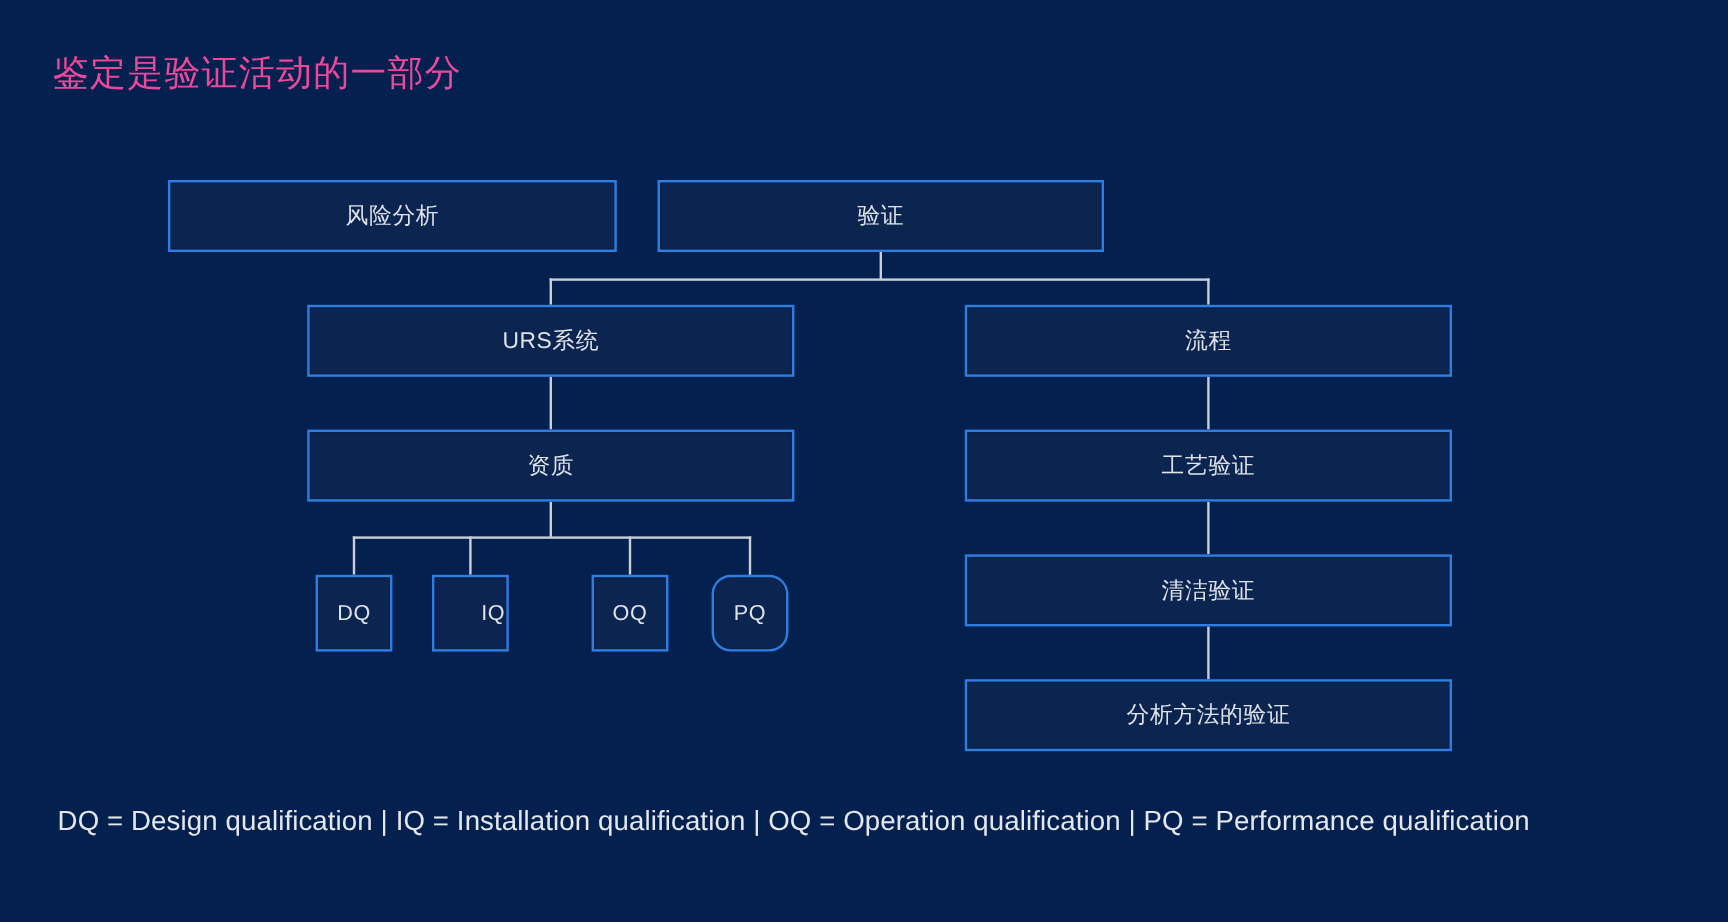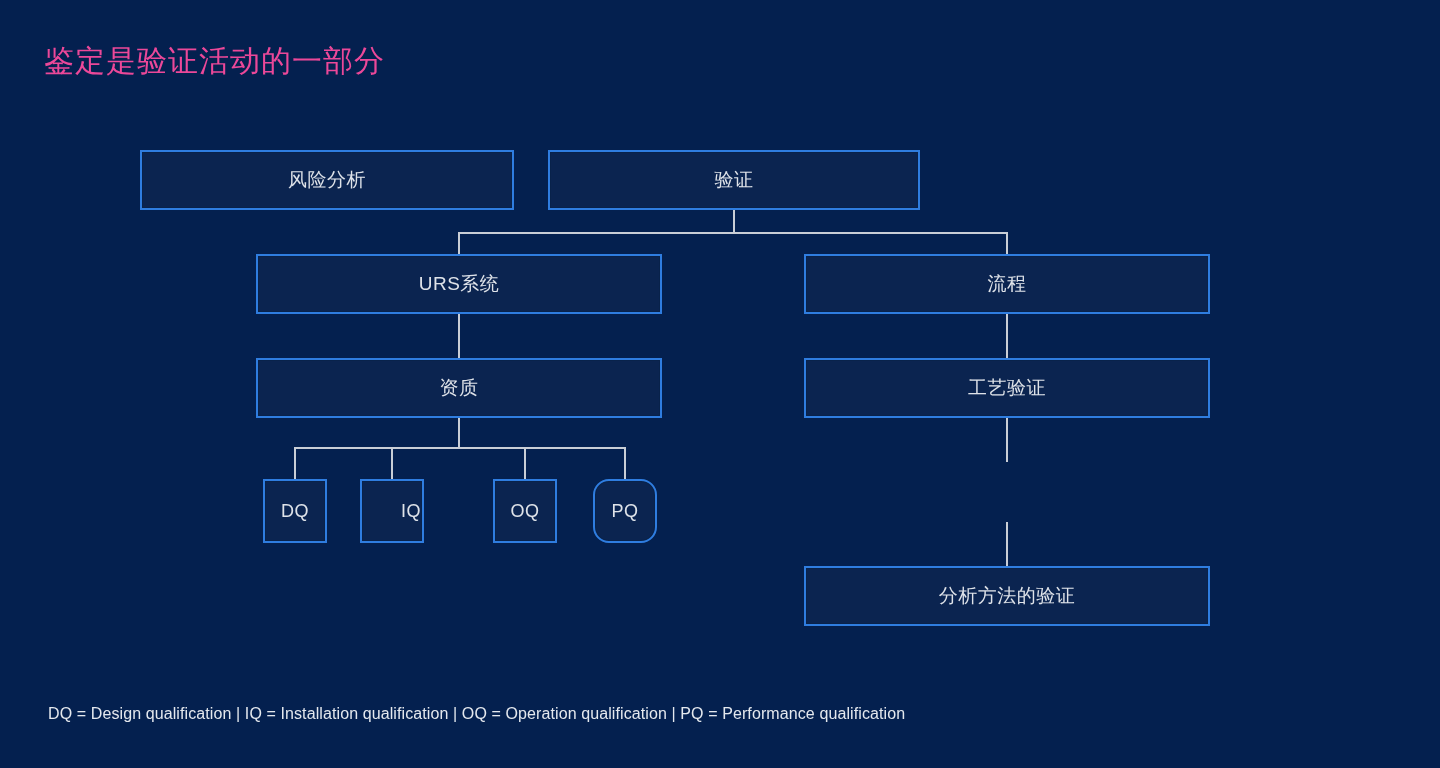--- a/index.html
+++ b/index.html
@@ -25,22 +25,22 @@
     font-size: 30px;
     letter-spacing: 1px;
     color: #ec4899;
     white-space: nowrap;
   }
 
   
   .legend {
     position: absolute;
     left: 48px;
-    top: 705px;
-    font-size: 16px;
+    top: 671px;
+    font-size: 23px;
     color: #e4e8ee;
     white-space: nowrap;
     letter-spacing: 0.1px;
   }
 
   
   .diagram {
     position: absolute;
     left: 0;
     top: 0;
@@ -124,20 +124,23 @@
     </div>
 
     <div class="node" style="left:256px; top:358px; width:406px; height:60px;text-align:center;">
       <span>资质</span>
     </div>
 
     <div class="node" style="left:804px; top:358px; width:406px; height:60px;">
       <span>工艺验证</span>
     </div>
 
+    <div class="node" style="left:804px; top:462px; width:406px; height:60px;">
+      <span>清洁验证</span>
+    </div>
 
     <div class="node" style="left:804px; top:566px; width:406px; height:60px;">
       <span>分析方法的验证</span>
     </div>
 
     <div class="node small" style="left:263px; top:479px; width:64px; height:64px;align-items:center;">
       <span>DQ</span>
     </div>
 
     <div class="node small" style="left:360px; top:479px; width:64px; height:64px;padding-left:38px;">

